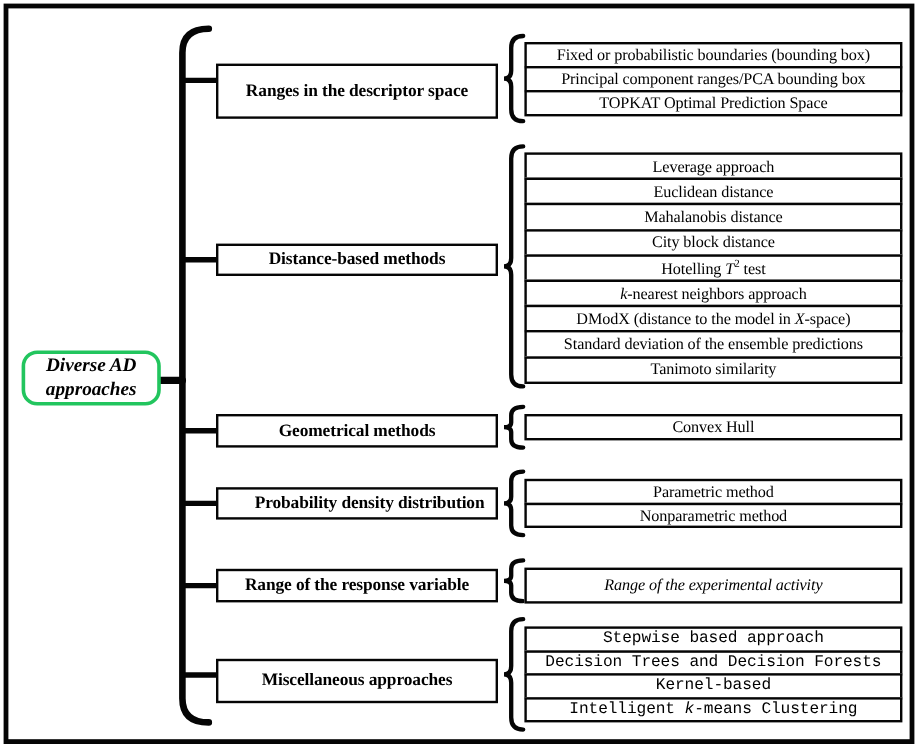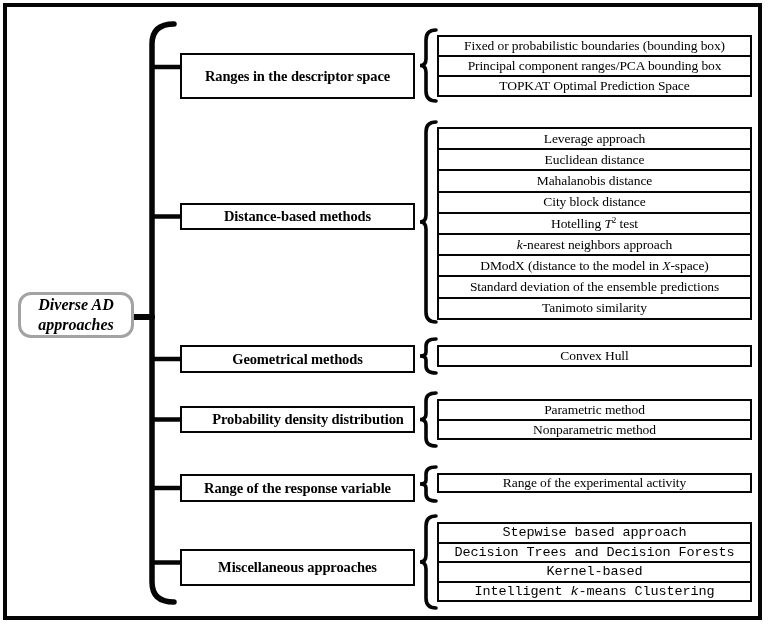--- a/index.html
+++ b/index.html
@@ -21,21 +21,21 @@
   }
   .lines {
     position: absolute;
     left: 0; top: 0;
     pointer-events: none;
   }
   .root-box {
     position: absolute;
     left: 18px; top: 292px;
     width: 116px; height: 46px;
-    border: 3px solid #a3a3a3;
+    border: 3px solid #22c55e;
     border-radius: 13px;
     background: #fff;
     display: flex;
     flex-direction: column;
     align-items: center;
     justify-content: center;
     font-weight: bold;
     font-style: italic;
     font-size: 16px;
     line-height: 1.25;
@@ -71,21 +71,21 @@
     letter-spacing: -0.1px;
     line-height: 1;
     text-align: center;
     white-space: nowrap;
   }
   .leaf + .leaf { margin-top: -2px; }
   .g1 .leaf { height: 22px; }
   .g2 .leaf { height: 23.2px; }
   .g3 .leaf { height: 22px; }
   .g4 .leaf { height: 21.5px; }
-  .g5 .leaf { height: 20px; }
+  .g5 .leaf { height: 30px; font-style: italic; }
   .g6 .leaf { height: 21.5px; font-family: Liberation Mono, monospace; }
   .leaf sup { font-size: 0.68em; line-height: 0; vertical-align: super; }
   .leaf i, .cat-box i { font-style: italic; }
 </style>
 </head>
 <body>
 
 <div class="canvas">
 
   <div class="frame"></div>

